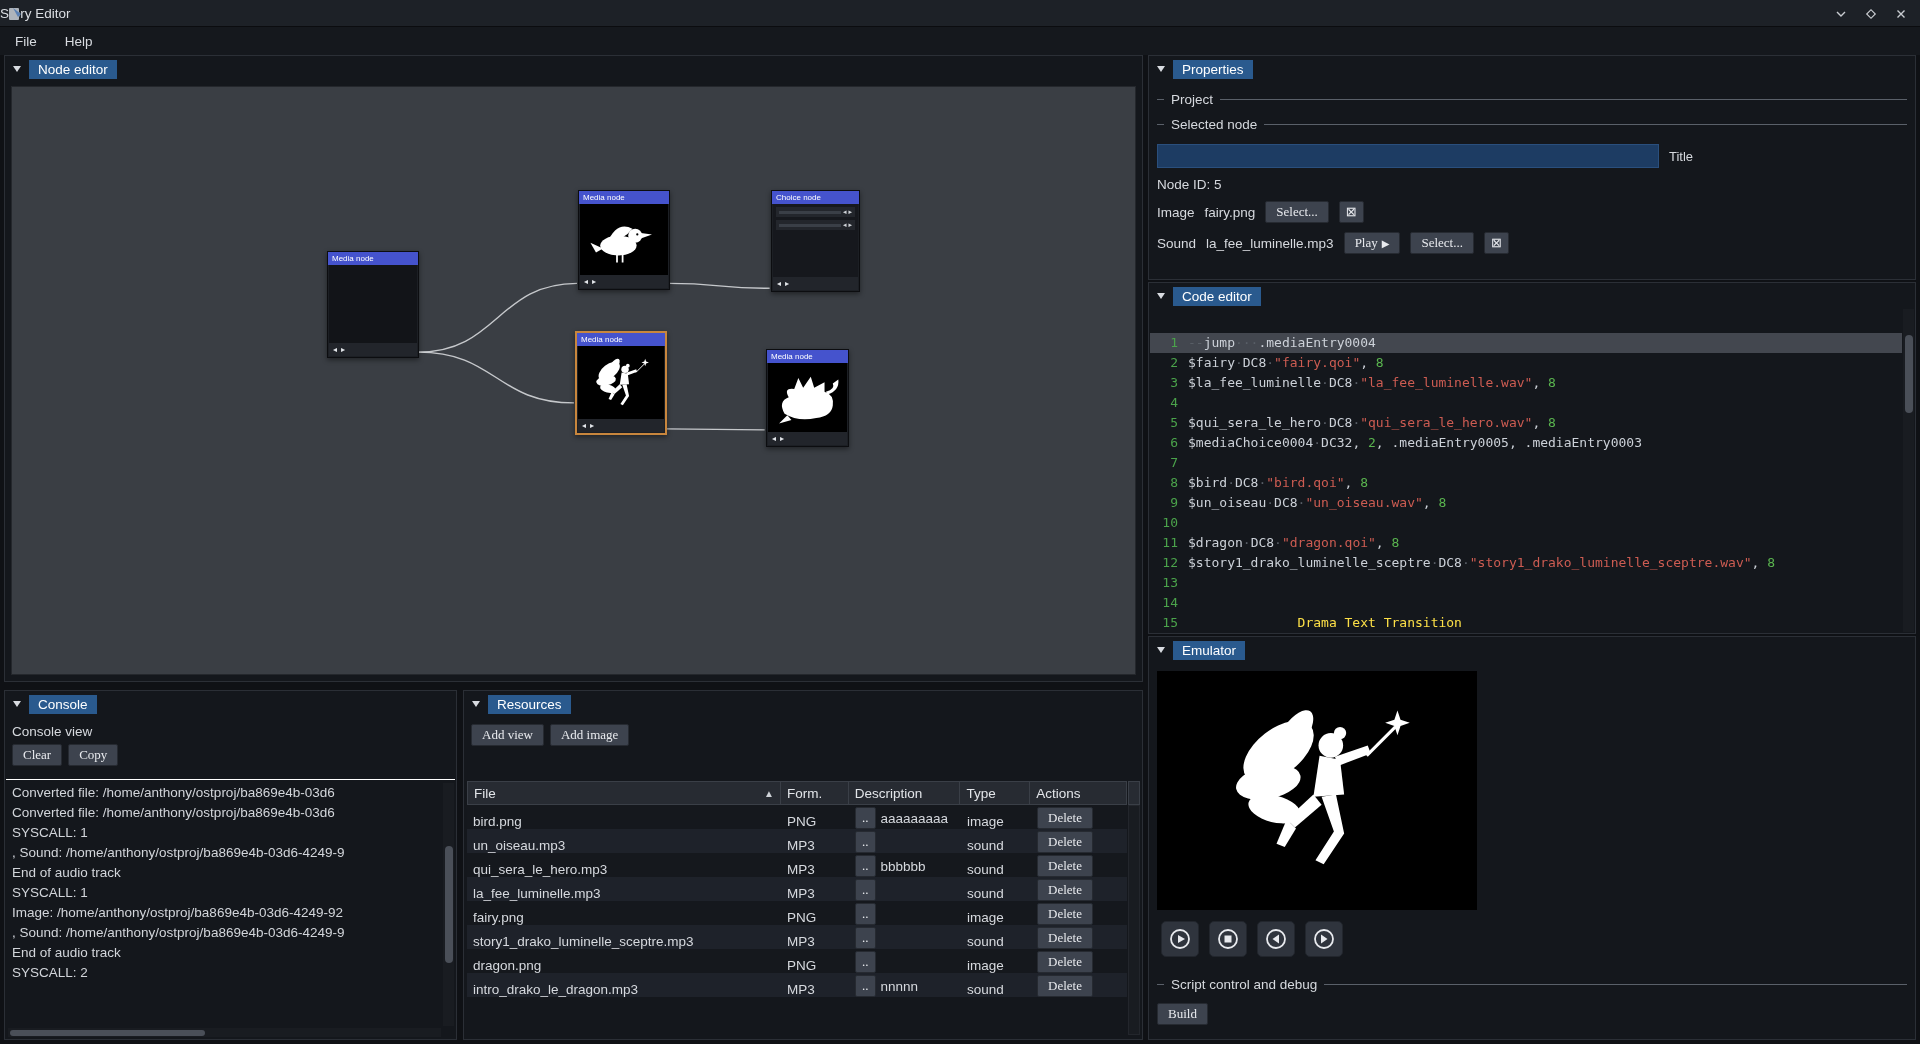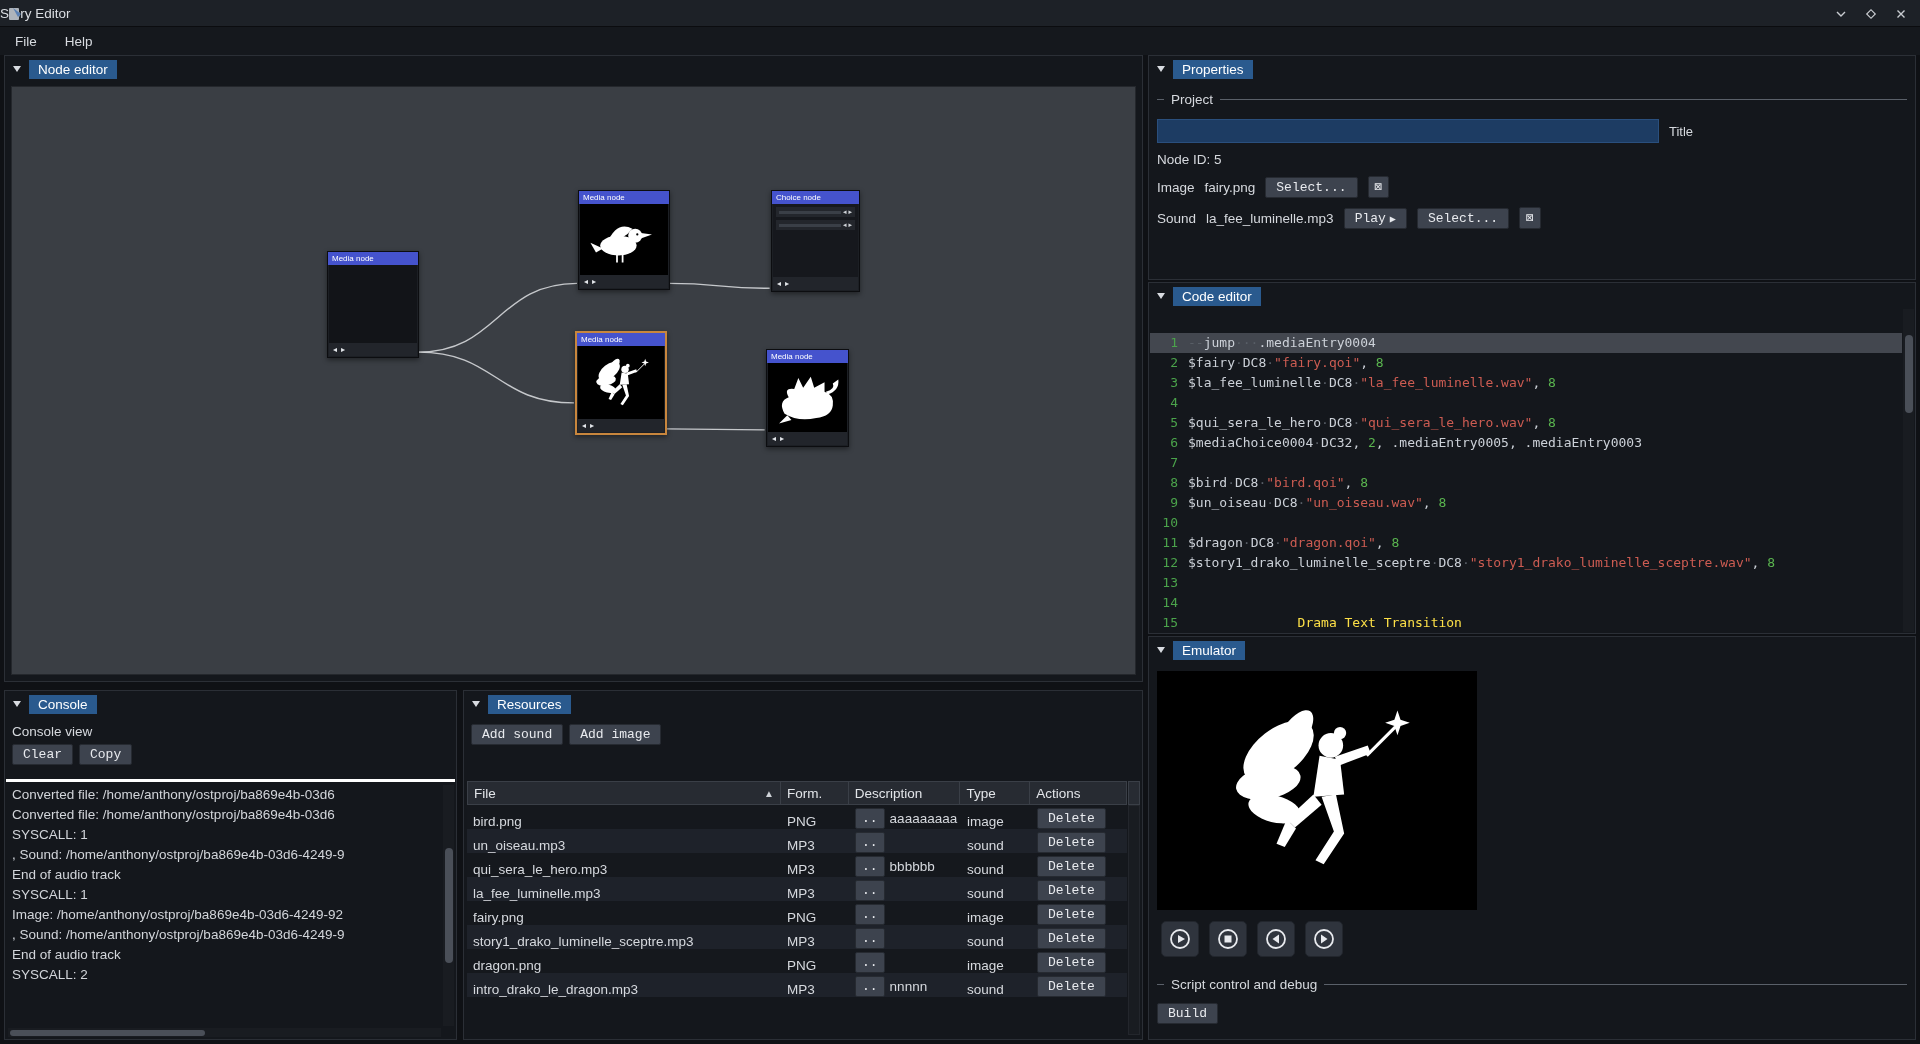--- a/index.html
+++ b/index.html
@@ -50,21 +50,21 @@
   
   .prop-body{position:absolute;left:8px;right:8px;top:26px;bottom:6px}
   .group{display:flex;align-items:center;gap:7px;margin-top:10px;color:#d6d9de;font-size:13.5px}
   .group::before{content:"";width:7px;height:1px;background:#5a6069}
   .group::after{content:"";flex:1;height:1px;background:#5a6069}
   .title-row{display:flex;align-items:center;gap:10px;margin-top:12px}
   .text-input{width:502px;height:24px;background:#1d3c63;border:1px solid #2a4f7d;color:#e8ebef;
     padding:0 6px;font-size:13.5px;font-family:inherit}
   .kv{display:flex;align-items:center;gap:10px;margin-top:9px;font-size:13.5px}
   .btn{background:#3d434e;border:1px solid #262a31;color:#e8eaee;font-size:13px;
-    padding:2px 10px;border-radius:2px;font-family:Liberation Mono, monospace;white-space:nowrap}
+    padding:2px 10px;border-radius:2px;font-family:Liberation Serif, serif;white-space:nowrap}
   .btn.square{padding:2px 6px}
   .play-tri{font-size:10px;margin-left:4px}
 
   
   .code-status{height:24px;display:flex;align-items:center;color:#d2d5da;font-size:13.5px;padding-left:18px}
   .code-status .lines-info{margin-left:44px}
   .code-status .mode{margin-left:12px}
   .code-lines{position:absolute;left:1px;right:13px;top:50px;bottom:1px;overflow:hidden;
     font-family:"DejaVu Sans Mono",monospace;font-size:13px}
   .code-line{height:20px;line-height:20px;white-space:pre;padding-left:4px}
@@ -82,21 +82,21 @@
   .emu-controls{position:absolute;left:12px;top:284px;display:flex;gap:10px}
   .emu-btn{width:38px;height:36px;background:#2f343d;border:1px solid #22262d;border-radius:5px;
     display:flex;align-items:center;justify-content:center}
   .emu-group{position:absolute;left:8px;right:8px;top:340px}
   .build-row{position:absolute;left:8px;top:366px}
 
   
   .console-body{position:absolute;left:1px;right:1px;top:26px;bottom:1px}
   .console-label{margin:7px 0 5px 6px;font-size:13.5px}
   .console-btns{display:flex;gap:6px;margin-left:6px}
-  .console-log{position:absolute;left:0;right:0;top:62px;bottom:0;border-top:3px solid #ffffff;
+  .console-log{position:absolute;left:0;right:0;top:62px;bottom:0;border-top:1px solid #ffffff;
     font-size:13.5px;color:#d2d5da}
   .console-lines{position:absolute;left:6px;right:15px;top:3px;bottom:12px;overflow:hidden;
     line-height:20px;white-space:nowrap}
   #console .vtrack{right:1px;top:3px;bottom:12px}
   #console .vthumb{top:26%;height:48%}
   .htrack{position:absolute;left:2px;right:14px;bottom:1px;height:9px;background:#191c21}
   .hthumb{position:absolute;left:2px;top:1.5px;height:6px;width:45%;background:#4a4f58;border-radius:3px}
 
   
   .res-body{position:absolute;left:1px;right:1px;top:26px;bottom:1px}
@@ -304,21 +304,21 @@
 
 <div class="panel" id="resources">
   <div class="phead">
     <svg width="10" height="10" viewBox="0 0 10 10">
         <path d="M1 2 H9 L5 8 Z" fill="#d8dbe0"></path>
       </svg>
     <span class="chip">Resources</span>
   </div>
   <div class="res-body">
     <div class="res-btns">
-      <button class="btn">Add sound</button>
+      <button class="btn">Add view</button>
       <button class="btn">Add image</button>
     </div>
     <div class="rtable">
       <div class="thead">
         <div class="th c-file">
           <span>File</span>
           <span class="sort">▲</span>
         </div>
         <div class="th c-form">Form.</div>
         <div class="th c-desc">Description</div>
@@ -432,20 +432,23 @@
 <div class="panel" id="properties">
   <div class="phead">
     <svg width="10" height="10" viewBox="0 0 10 10">
         <path d="M1 2 H9 L5 8 Z" fill="#d8dbe0"></path>
       </svg>
     <span class="chip">Properties</span>
   </div>
   <div class="prop-body">
     <div class="group">
         <span>Project</span>
+      </div>
+    <div class="group">
+        <span>Selected node</span>
       </div>
     <div class="title-row">
       <input class="text-input" type="text" value="" style="">
       <span>Title</span>
     </div>
     <div class="kv">Node ID: 5</div>
     <div class="kv">
       <span>Image</span>
       <span>fairy.png</span>
       <button class="btn">Select...</button>

